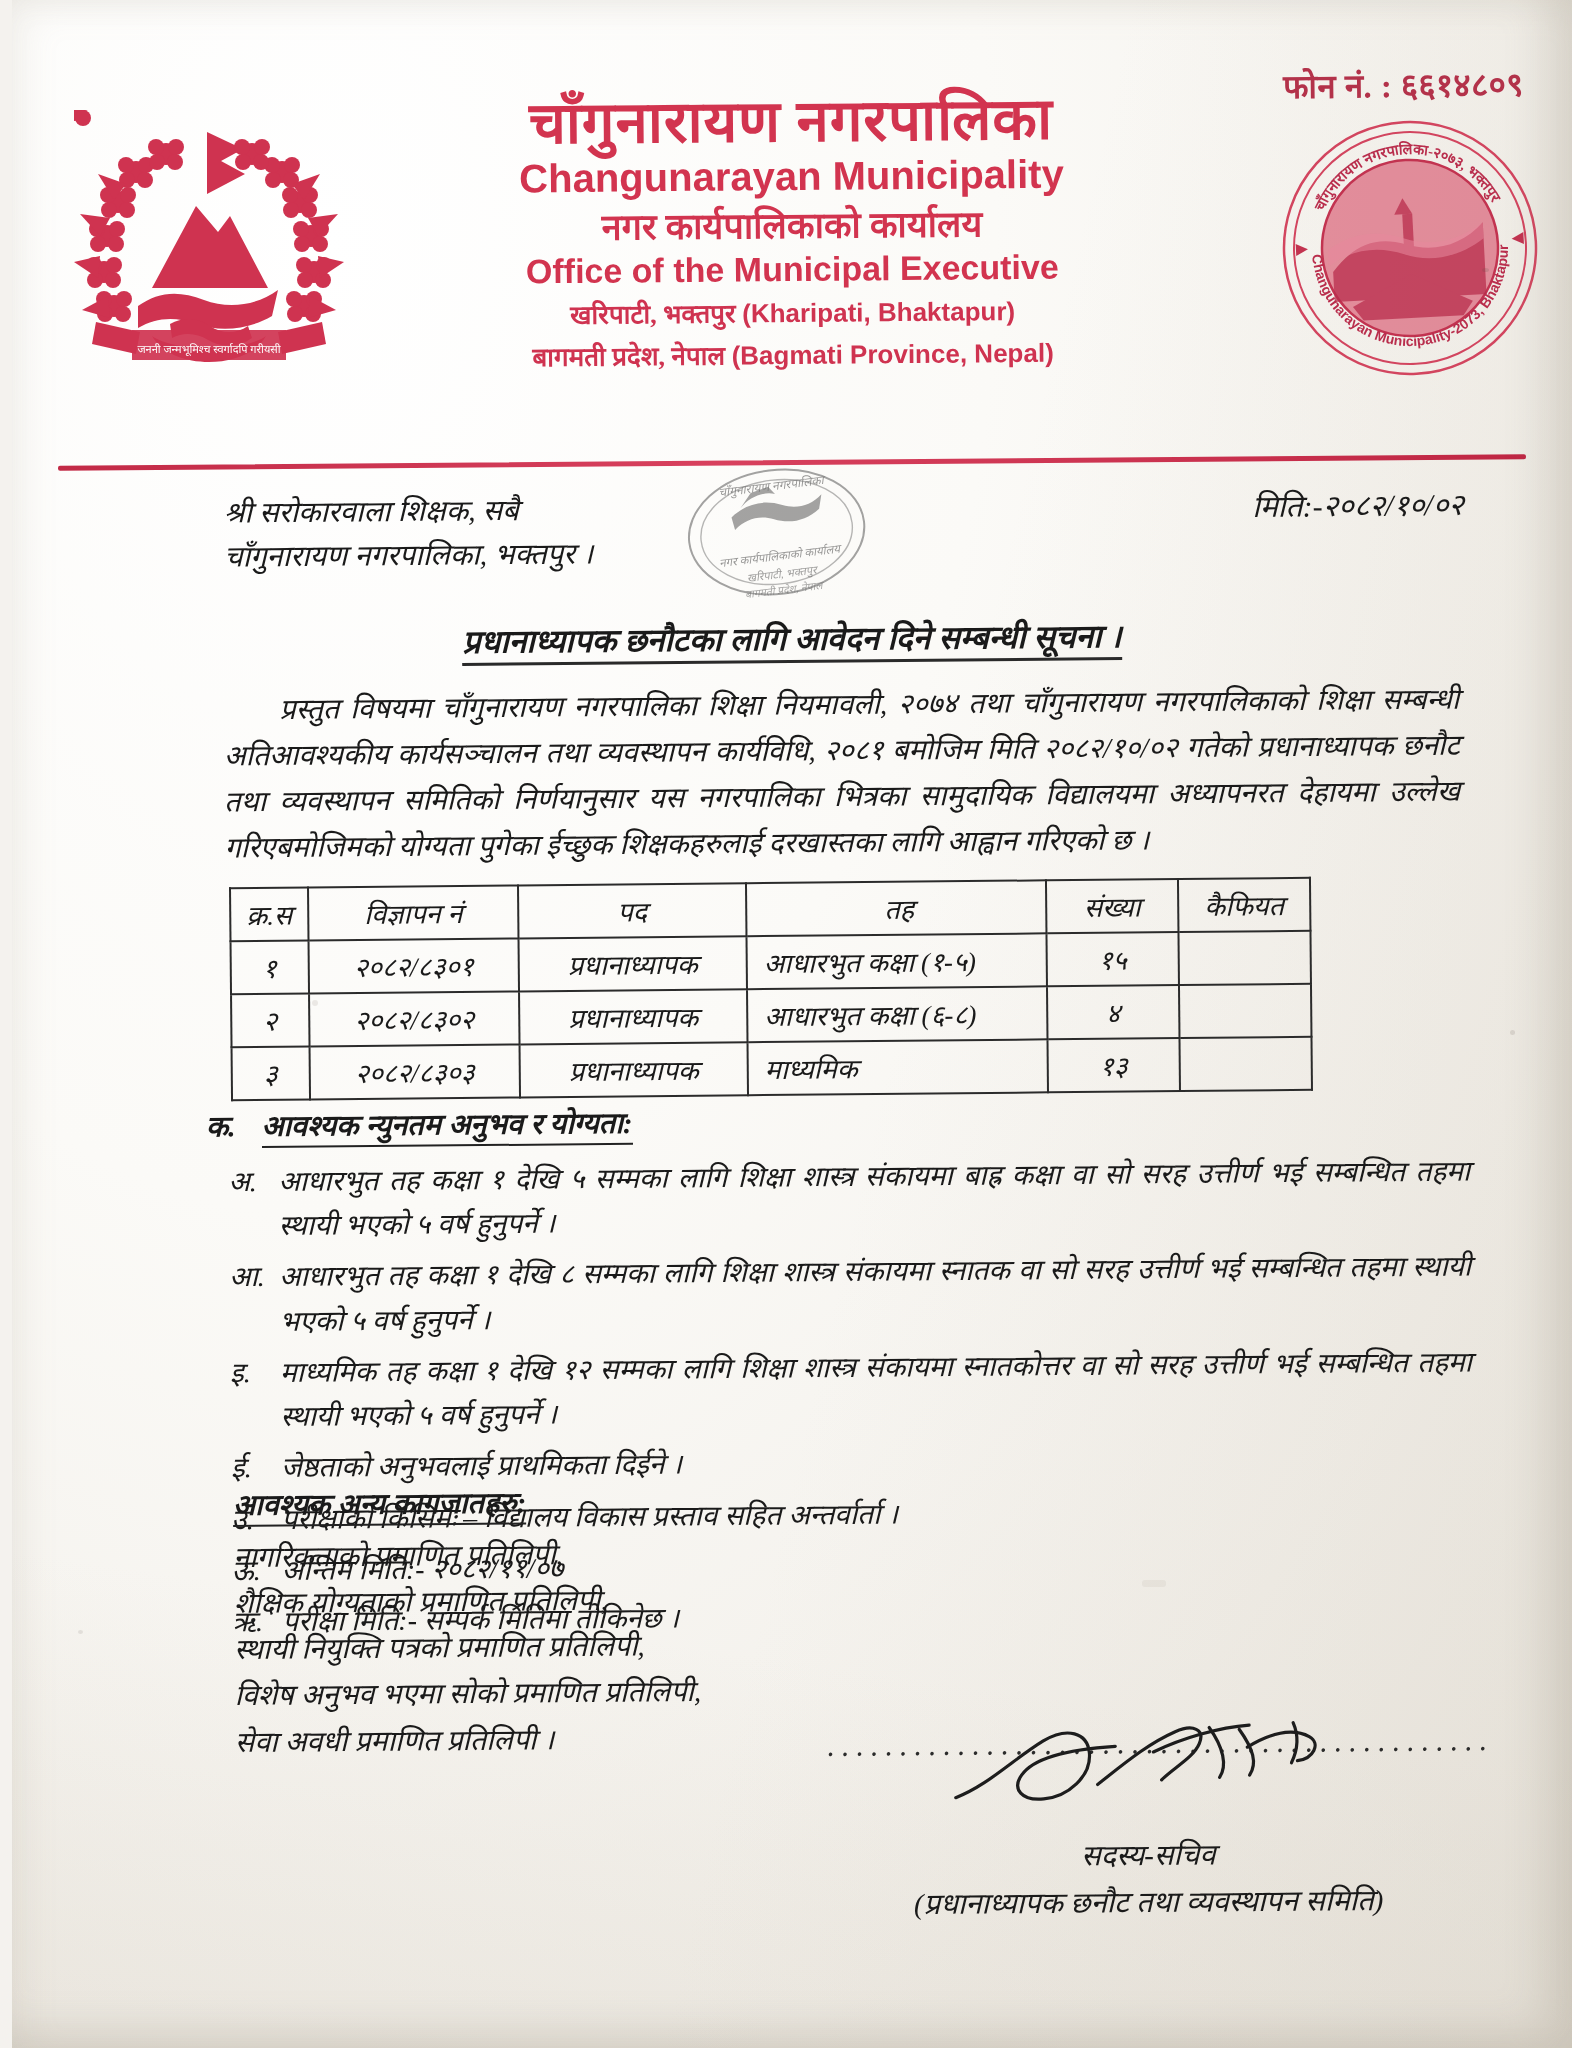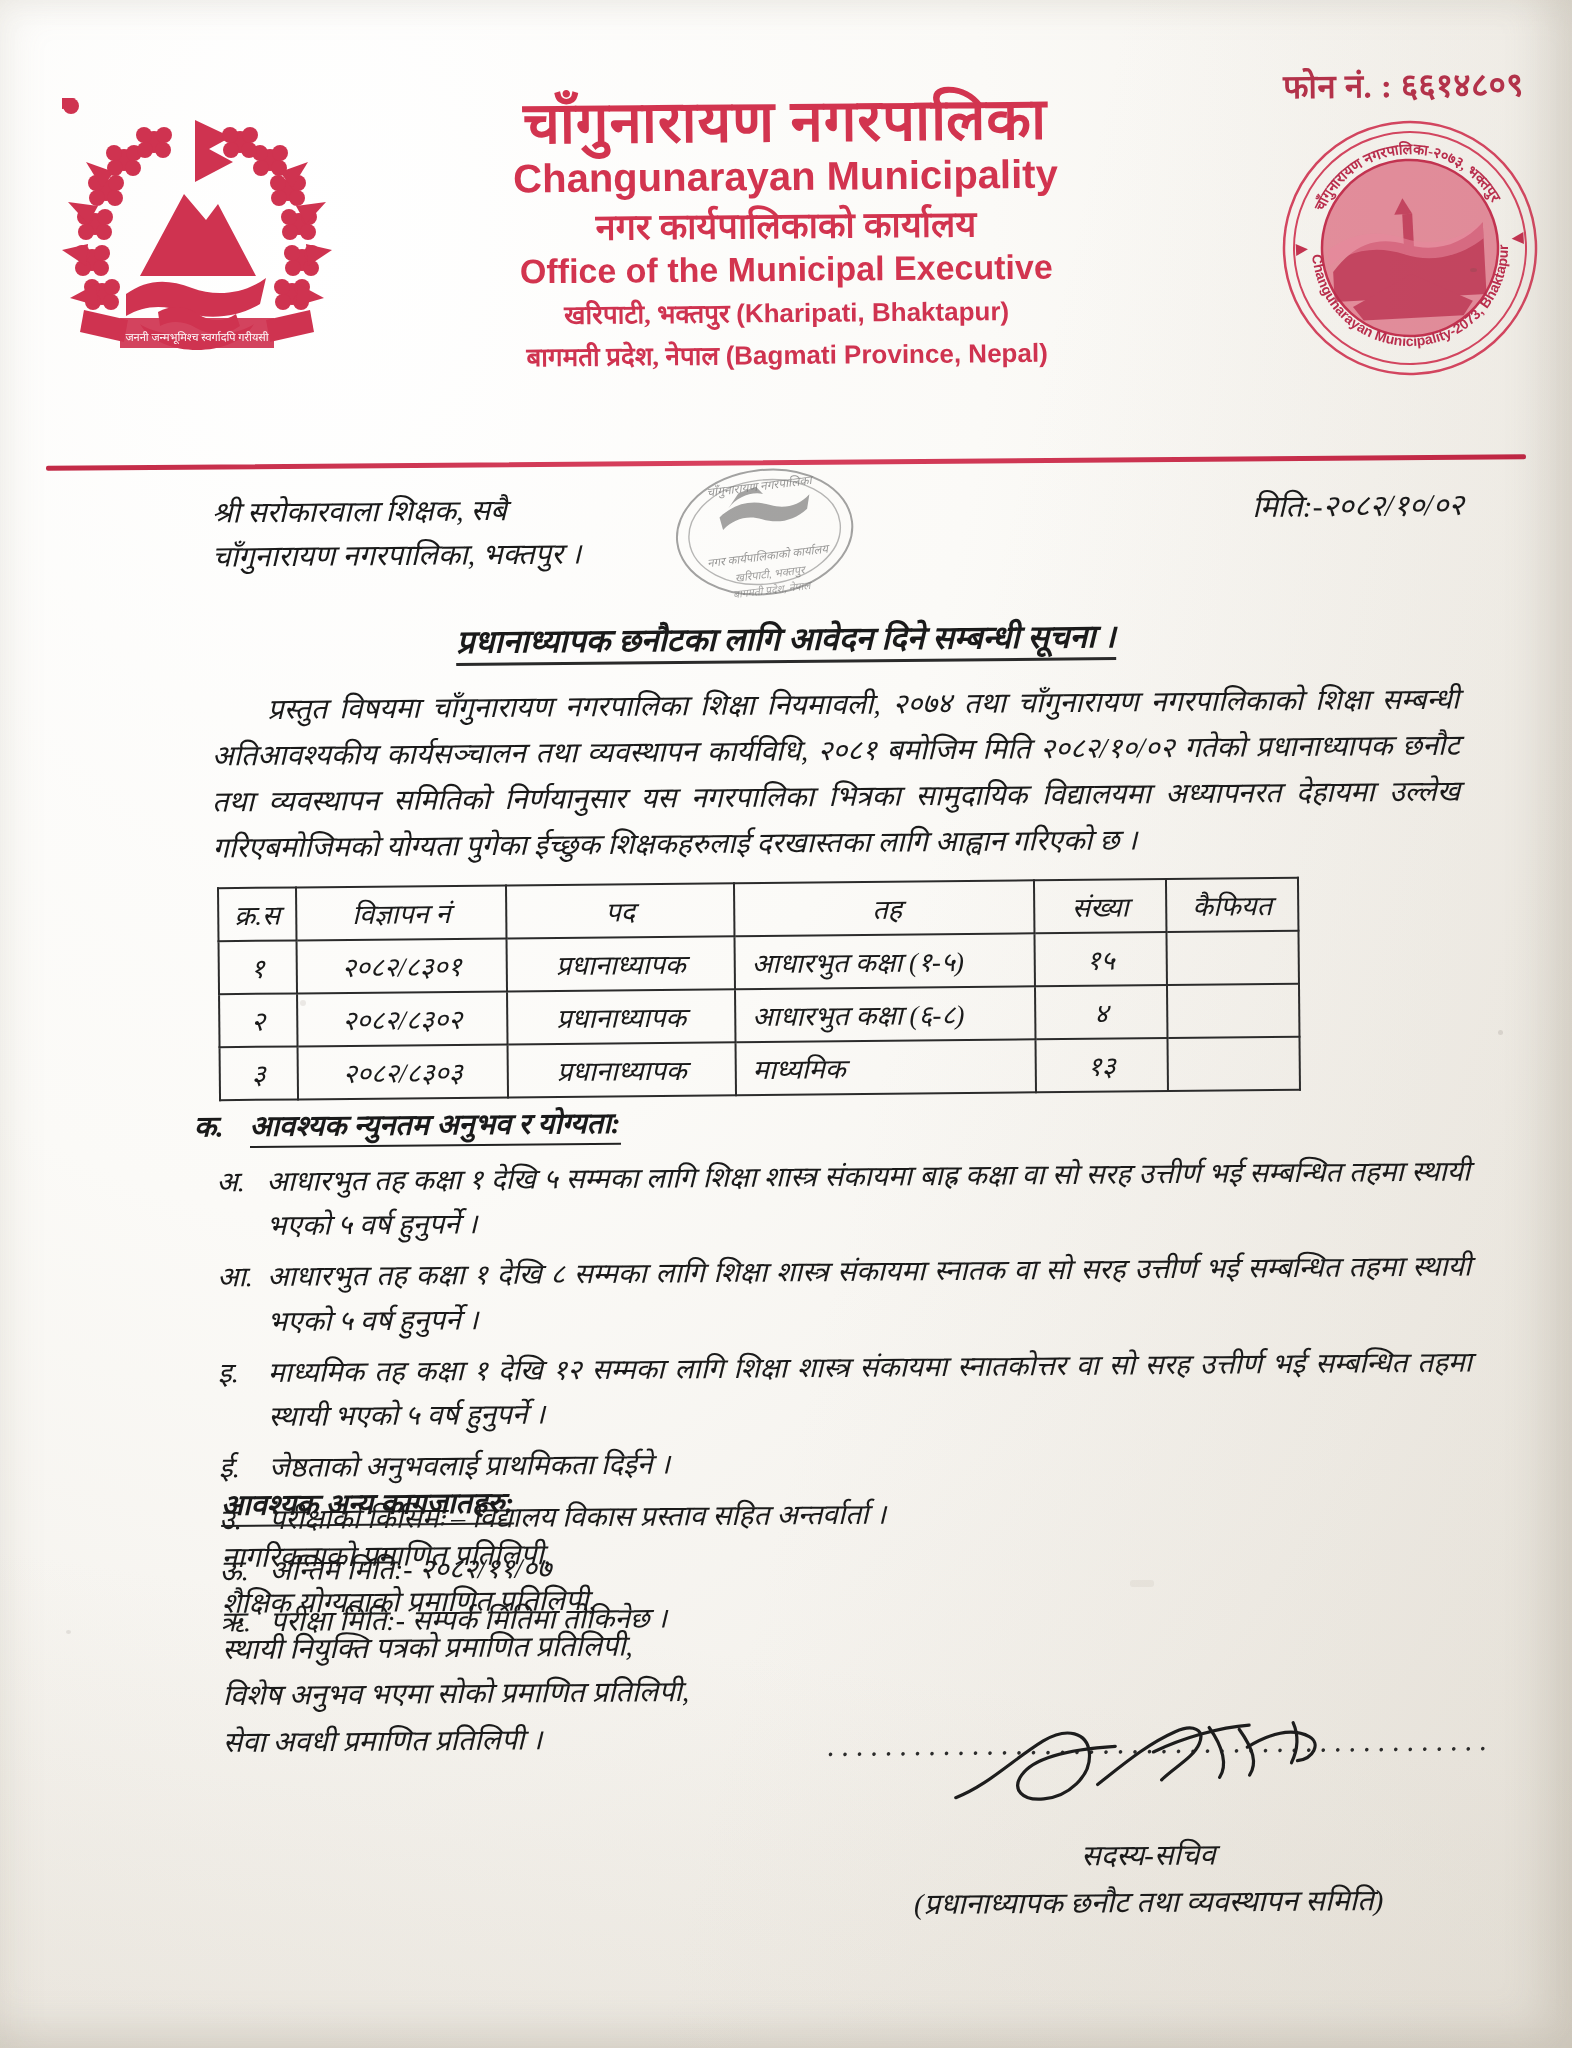--- a/index.html
+++ b/index.html
@@ -8,20 +8,21 @@
     width:1572px; height:2048px;
     background:#f4f2ee;
     font-family:"Liberation Serif","DejaVu Serif",serif;
     overflow:hidden;
     position:relative;
   }
   .page {
     position:absolute; inset:0;
     background:
       radial-gradient(ellipse at 20% 12%, #ffffff 0%, #fbfaf7 38%, #f1eee8 75%, #e8e4dc 100%);
+    margin-left: 12px;
   }
   .paper-tint {
     position:absolute; inset:0;
     background:
       linear-gradient(103deg, rgba(255,255,255,0) 55%, rgba(215,208,196,0.30) 100%),
       linear-gradient(8deg, rgba(208,200,186,0.25) 0%, rgba(255,255,255,0) 22%);
     pointer-events:none;
   }
   .edge-shadow {
     position:absolute; inset:0;
@@ -34,21 +35,21 @@
   .header { position:absolute; top:0; left:0; right:0; height:470px; }
 
   .phone {
     position:absolute; right:48px; top:62px;
     font-size:33px; color:#b3324a; font-weight:700;
     letter-spacing:.4px;
     font-family:"Liberation Serif","DejaVu Serif",serif;
     transform:rotate(-0.6deg);
   }
 
-  .emblem { position:absolute; left:62px; top:98px; width:270px; height:260px; }
+  .emblem { position:absolute; left:62px; top:110px; width:270px; height:260px; }
   .seal   { position:absolute; right:32px; top:118px; width:260px; height:260px; transform:rotate(-3deg); }
 
   .titleblock {
     position:absolute; left:300px; right:300px; top:92px;
     text-align:center; color:#cf2f4f;
     transform:rotate(-0.5deg);
   }
   .t-np1 { font-size:58px; font-weight:700; line-height:1.04; letter-spacing:1px; color:#d2344f; }
   .t-en1 { font-size:40px; font-weight:700; line-height:1.12; margin-top:2px; color:#d2344f;
            font-family:"Liberation Sans","DejaVu Sans",sans-serif; }

